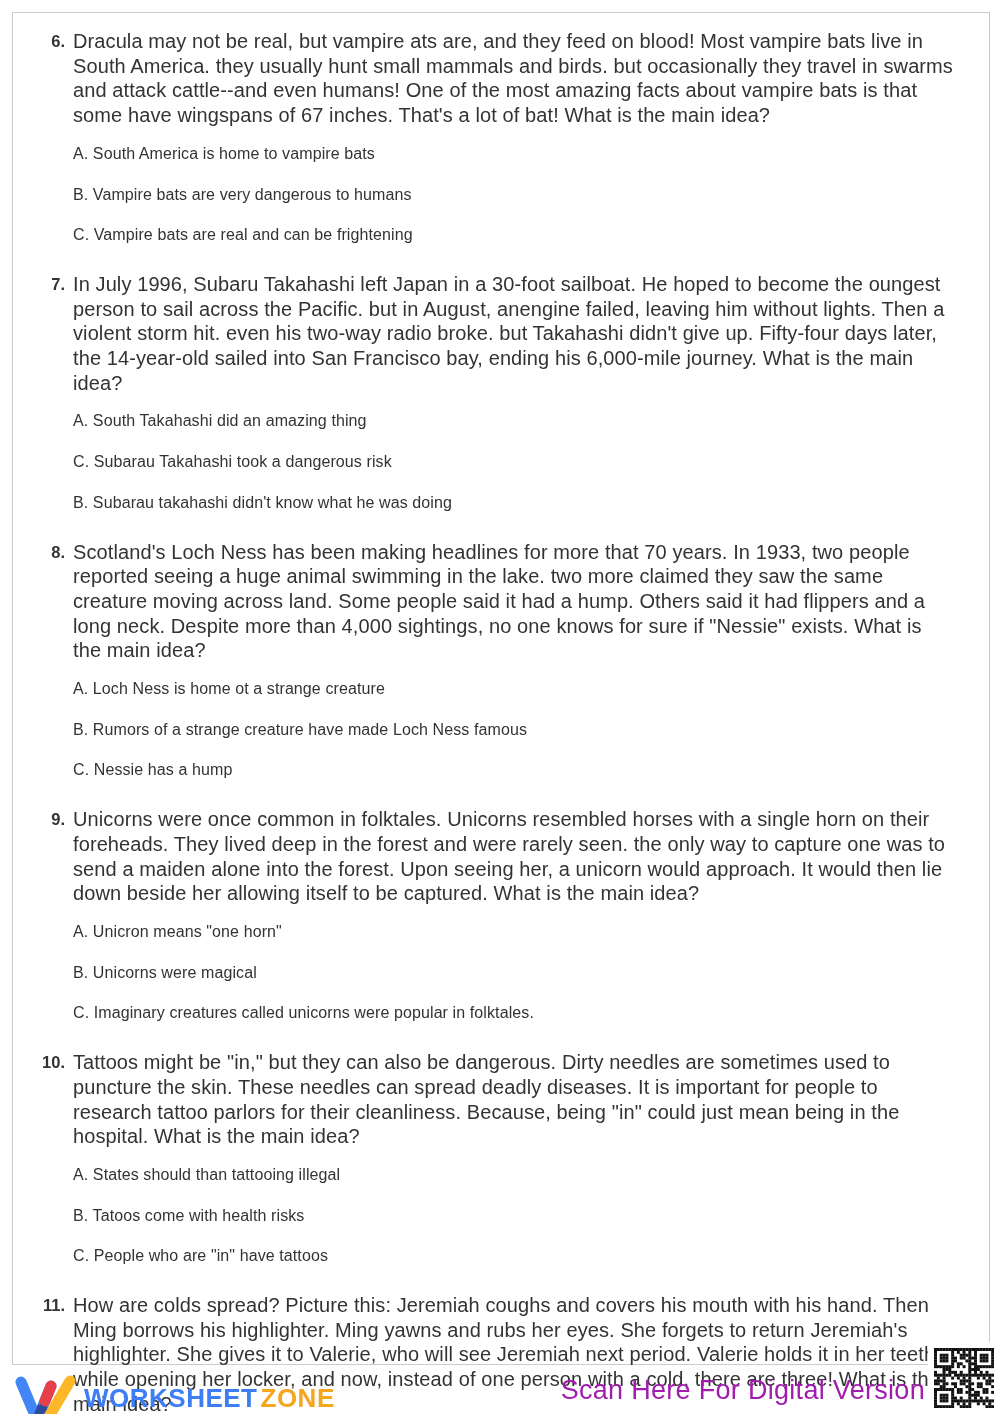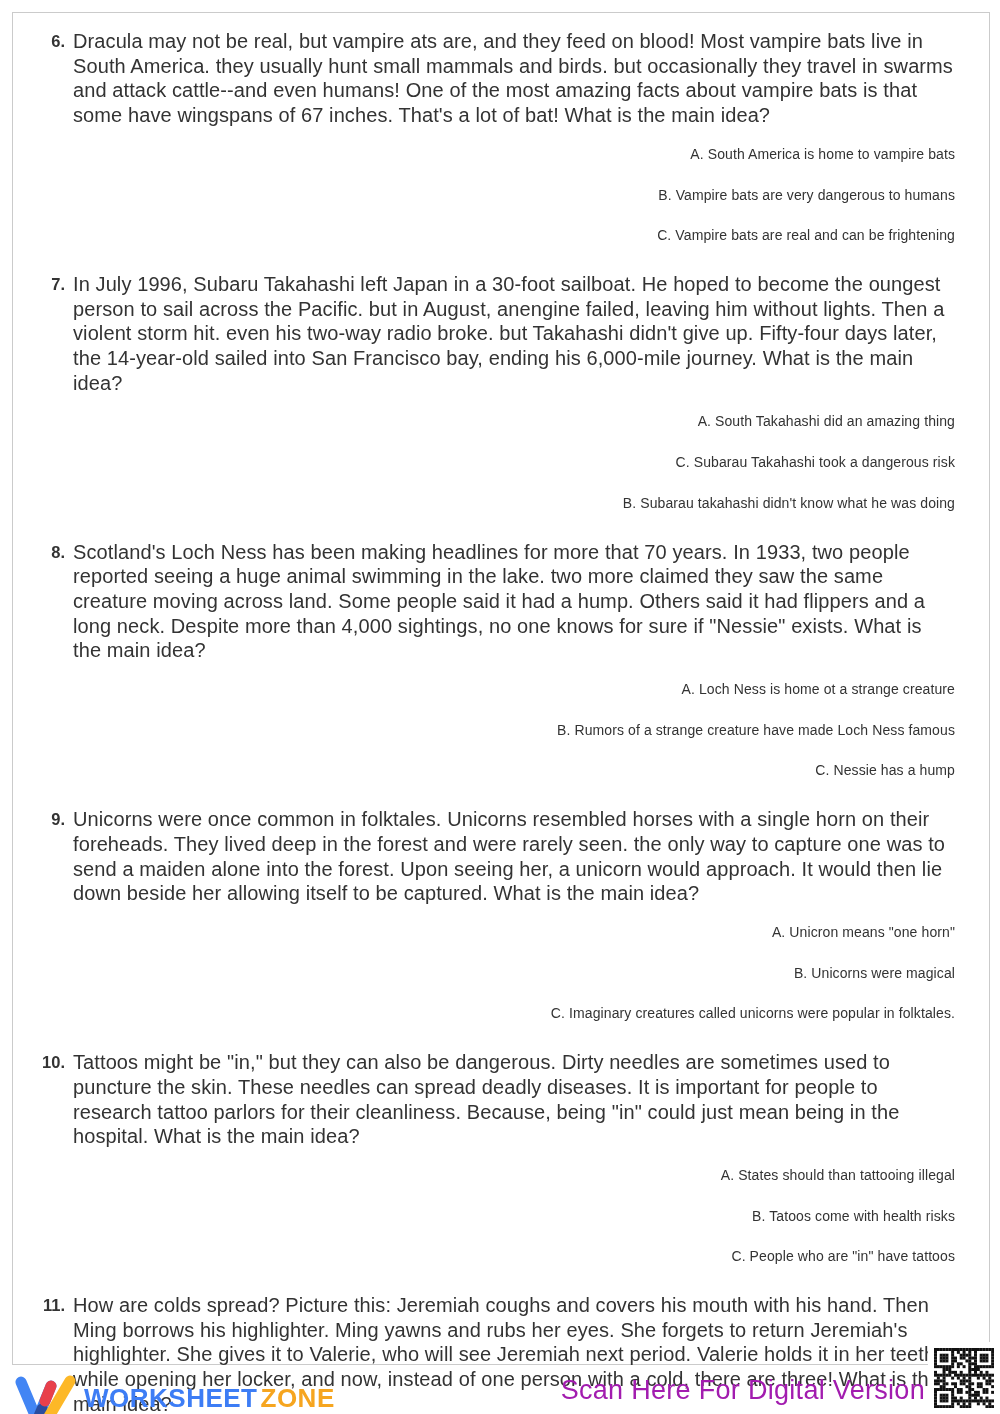--- a/index.html
+++ b/index.html
@@ -21,21 +21,21 @@
   }
   .question { display: flex; margin-bottom: 24px; color: #333333; }
   .qnum {
     width: 39px; flex-shrink: 0; text-align: right;
     font-weight: bold; font-size: 16.5px; line-height: 24.7px;
     padding-right: 0;
   }
   .qbody { margin-left: 8px; width: 882px; }
   .qtext { font-size: 20px; line-height: 24.7px; letter-spacing: 0.1px; }
   .options { margin-top: 14px; }
-  .option { font-size: 14px; line-height: 24.7px; margin-bottom: 16px; letter-spacing: 0.1px; text-align: right; }
+  .option { font-size: 16px; line-height: 24.7px; margin-bottom: 16px; letter-spacing: 0.1px; }
   .option:last-child { margin-bottom: 0; }
   .options:empty { display: none; }
 
   .footer { position: absolute; left: 0; top: 1365px; width: 1000px; height: 49px; }
   .logo { position: absolute; left: 14px; top: 5px; display: flex; align-items: center; }
   .logo-mark { width: 64px; height: 56px; flex-shrink: 0; }
   .logo-text { margin-left: 6px; font-weight: bold; font-size: 26px; letter-spacing: 0.5px; white-space: nowrap; }
   .logo-text .blue { color: #3D7DF5; }
   .logo-text .orange { color: #F6A51F; margin-left: 3px; }
   .scan-text {

